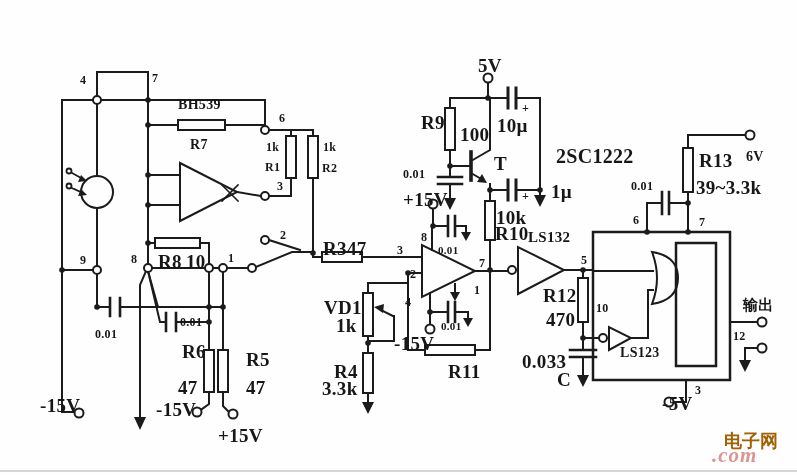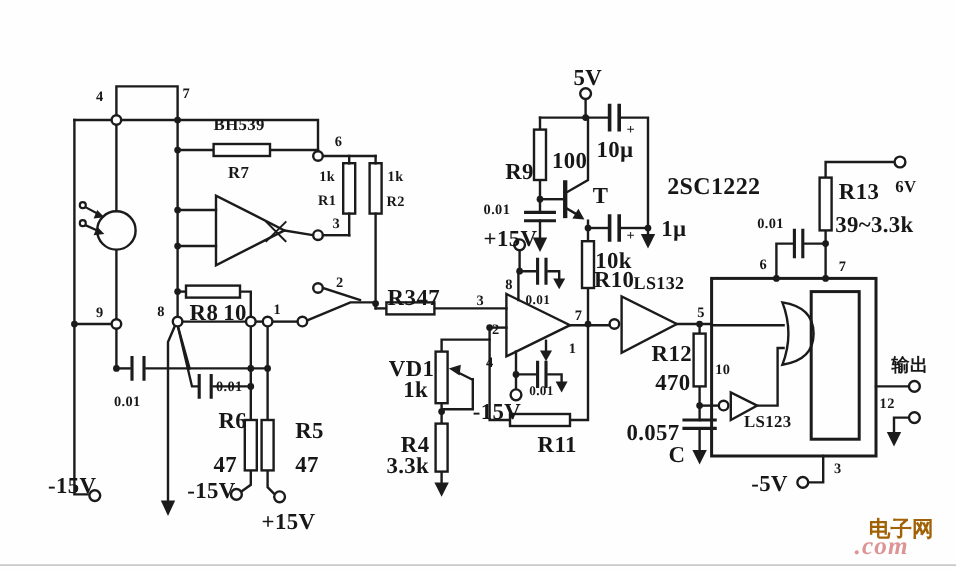--- a/index.html
+++ b/index.html
@@ -290,21 +290,21 @@
 <div class="lbl" style="left:180px;top:316px">0.01</div>
 <div class="lbl fs13" style="left:182px;top:342px">R6</div>
 <div class="lbl fs13" style="left:178px;top:378px">47</div>
 <div class="lbl fs13" style="left:246px;top:350px">R5</div>
 <div class="lbl fs13" style="left:246px;top:378px">47</div>
 <div class="lbl fs13" style="left:40px;top:396px">-15V</div>
 <div class="lbl fs13" style="left:156px;top:400px">-15V</div>
 <div class="lbl fs13" style="left:218px;top:426px">+15V</div>
 
 <div class="lbl fs13" style="left:478px;top:56px">5V</div>
-<div class="lbl fs13" style="left:421px;top:134px">R9</div>
+<div class="lbl fs13" style="left:421px;top:113px">R9</div>
 <div class="lbl fs13" style="left:460px;top:125px">100</div>
 <div class="lbl fs13" style="left:497px;top:116px">10µ</div>
 <div class="lbl" style="left:522px;top:102px">+</div>
 <div class="lbl fs13" style="left:494px;top:154px">T</div>
 <div class="lbl fs16" style="left:556px;top:146px">2SC1222</div>
 <div class="lbl fs13" style="left:551px;top:182px">1µ</div>
 <div class="lbl" style="left:522px;top:190px">+</div>
 <div class="lbl" style="left:403px;top:168px">0.01</div>
 <div class="lbl fs13" style="left:403px;top:190px">+15V</div>
 <div class="lbl fs13" style="left:496px;top:208px">10k</div>
@@ -323,31 +323,31 @@
 <div class="lbl fs13" style="left:448px;top:362px">R11</div>
 <div class="lbl fs13" style="left:324px;top:298px">VD1</div>
 <div class="lbl fs13" style="left:336px;top:316px">1k</div>
 <div class="lbl fs13" style="left:334px;top:362px">R4</div>
 <div class="lbl fs13" style="left:322px;top:379px">3.3k</div>
 
 <div class="lbl fs15" style="left:528px;top:230px">LS132</div>
 <div class="lbl" style="left:581px;top:254px">5</div>
 <div class="lbl fs13" style="left:543px;top:286px">R12</div>
 <div class="lbl fs13" style="left:546px;top:310px">470</div>
-<div class="lbl fs13" style="left:522px;top:352px">0.057</div>
+<div class="lbl fs13" style="left:522px;top:352px">0.033</div>
 <div class="lbl fs13" style="left:557px;top:370px">C</div>
 <div class="lbl" style="left:596px;top:302px">10</div>
 <div class="lbl fs17" style="left:620px;top:346px">LS123</div>
 <div class="lbl" style="left:633px;top:214px">6</div>
 <div class="lbl" style="left:631px;top:180px">0.01</div>
 <div class="lbl" style="left:699px;top:216px">7</div>
 <div class="lbl fs13" style="left:699px;top:151px">R13</div>
 <div class="lbl fs13" style="left:696px;top:178px">39~3.3k</div>
 <div class="lbl fs14" style="left:746px;top:150px">6V</div>
 <div class="lbl fs15" style="left:743px;top:298px">输出</div>
 <div class="lbl" style="left:733px;top:330px">12</div>
 <div class="lbl" style="left:695px;top:384px">3</div>
-<div class="lbl fs13" style="left:626px;top:394px">-5V</div>
+<div class="lbl fs13" style="left:662px;top:394px">-5V</div>
 
 <div class="wm wm-site" style="left:724px;top:429px">电子网</div>
 <div class="wm wm-tld" style="left:712px;top:443px">.com</div>
 
 </div>
 
 </body></html>

